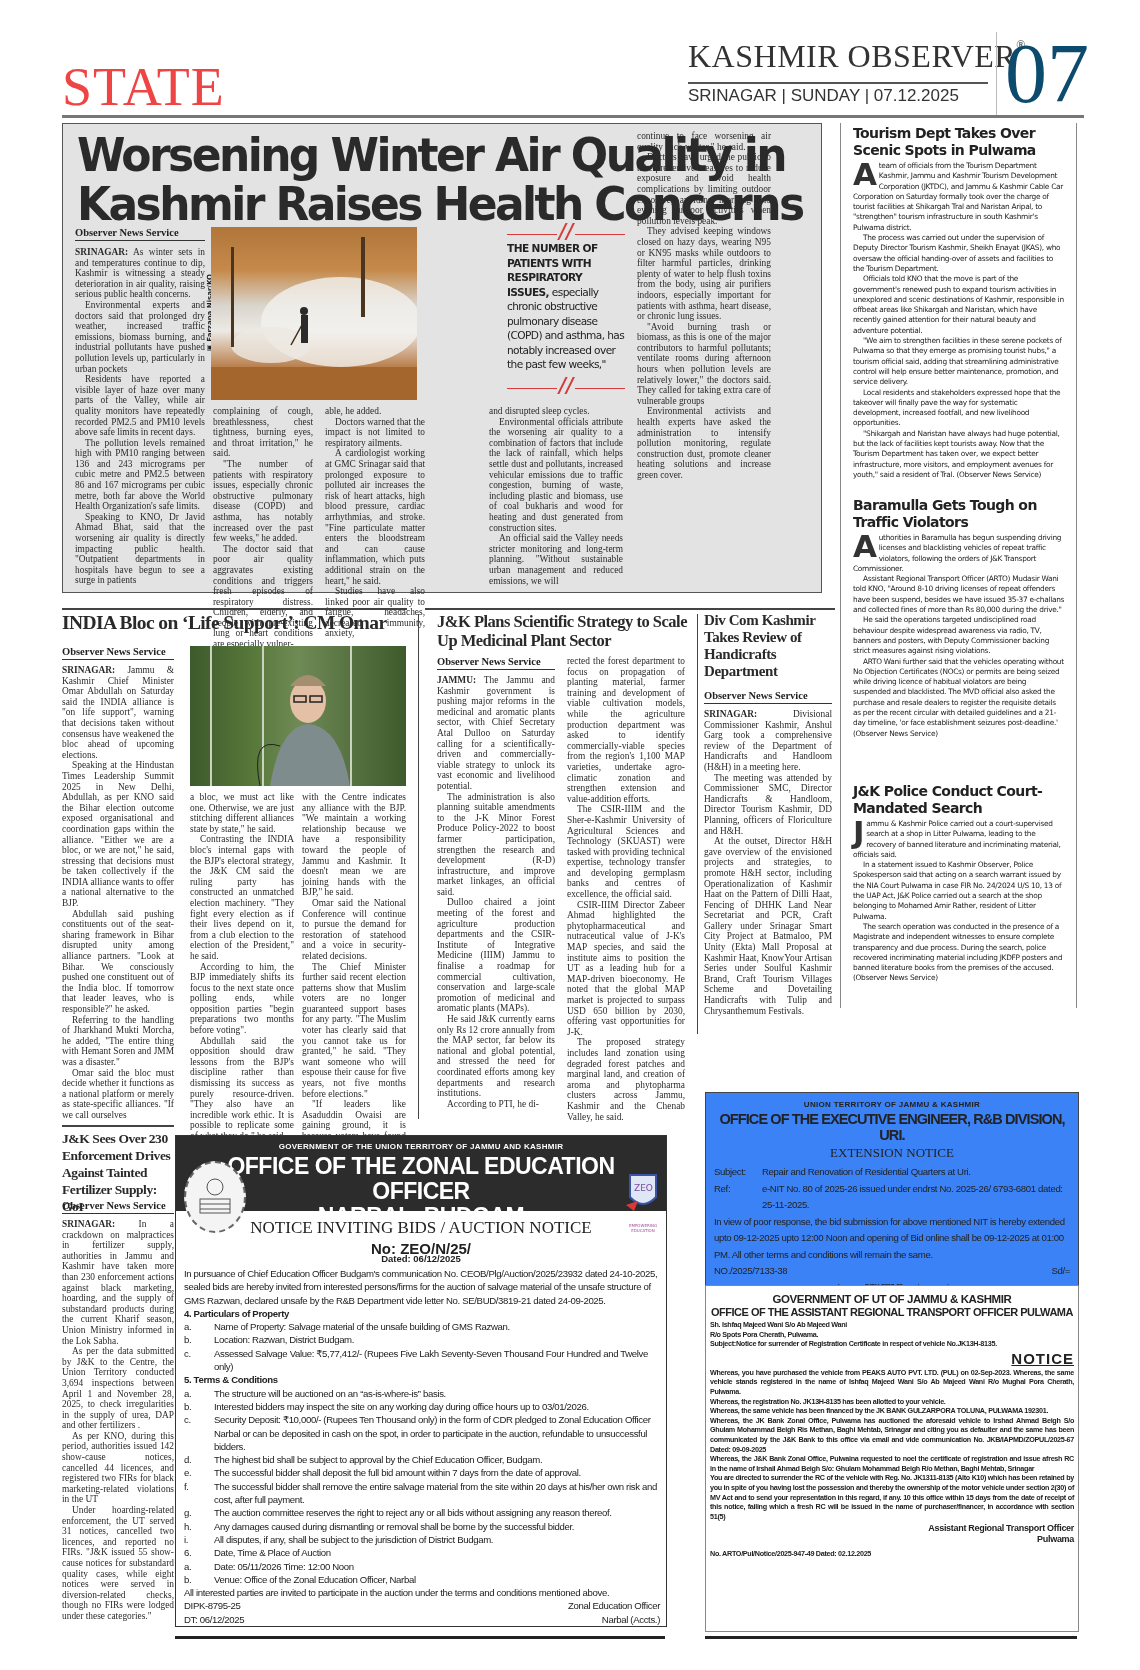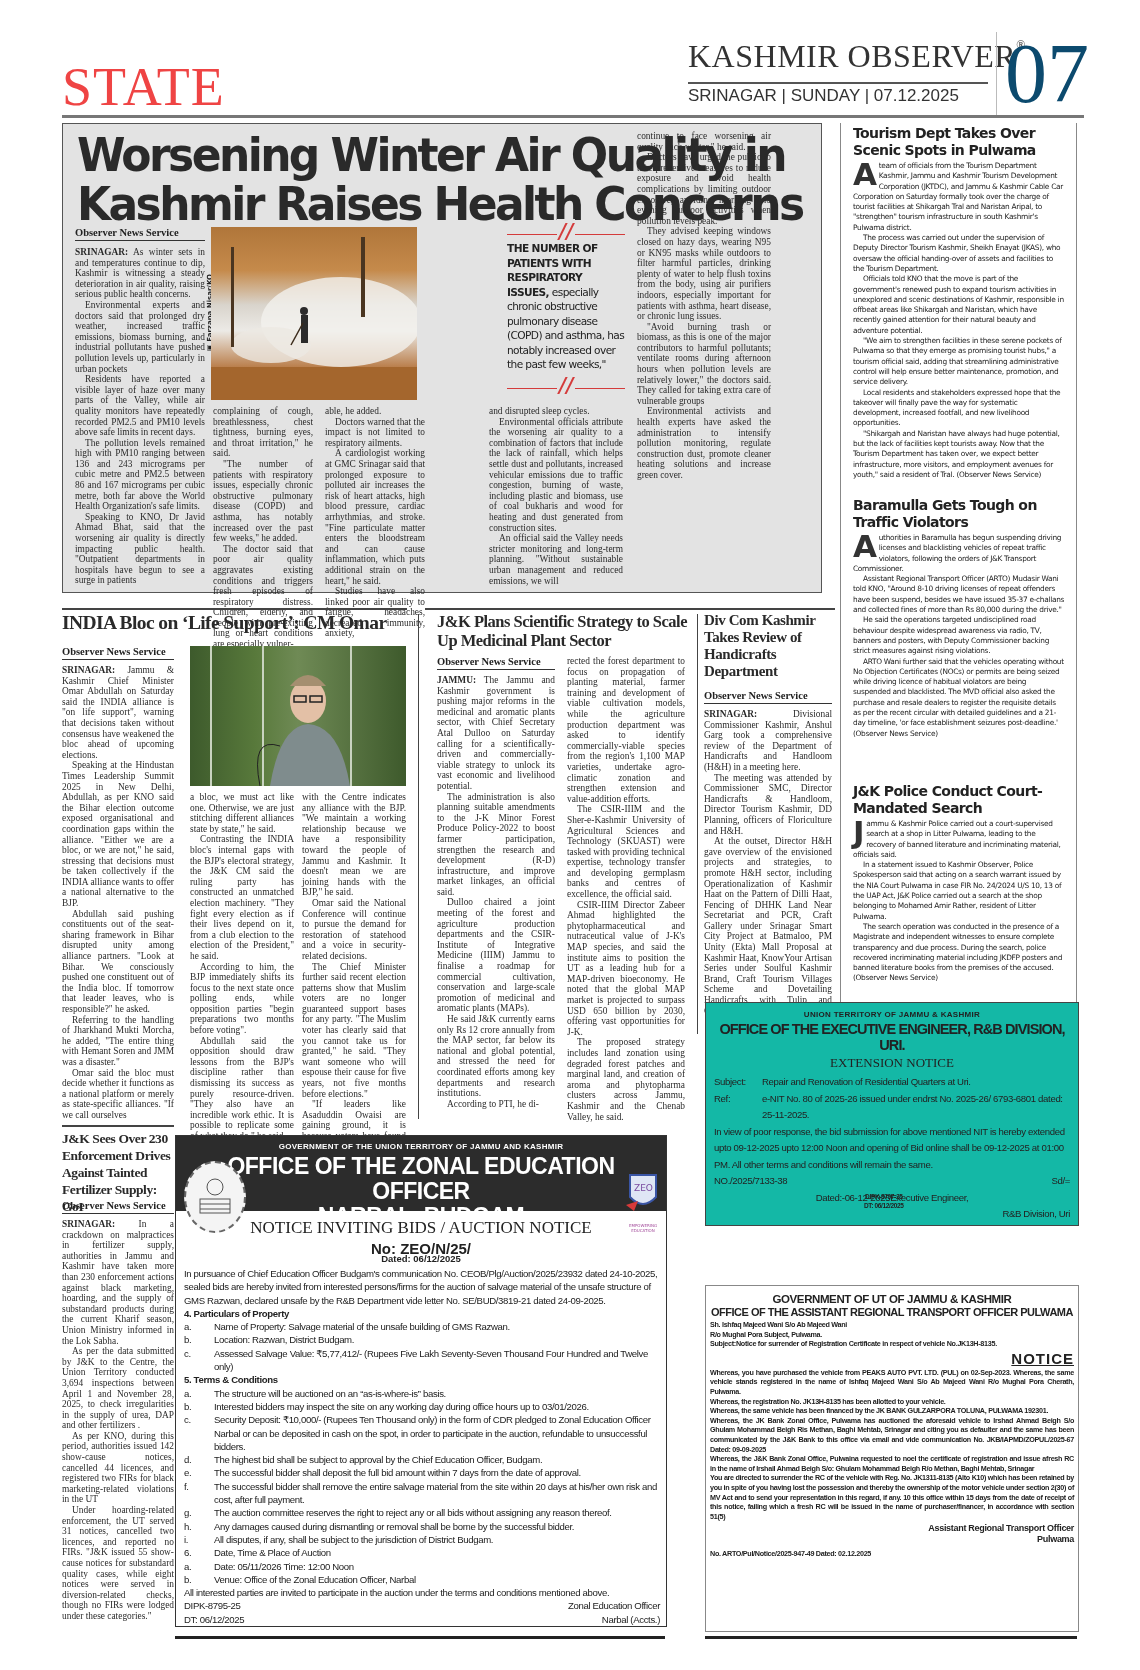--- a/index.html
+++ b/index.html
@@ -37,21 +37,21 @@
   .side-body p.first{text-indent:0;}
   .dropcap{float:left;font-size:31px;line-height:26px;font-weight:bold;color:#333;margin:0 2px 0 0;}
   
   .rule-h{height:2px;background:#444;}
   .story-headline{font-family:"Liberation Serif","DejaVu Serif",serif;font-weight:bold;color:#2a2a2a;}
   .col-rule{width:1px;background:#444;}
   
   #ad-zeo{left:175px;top:1135px;width:490px;height:490px;border:1px solid #333;background:#fff;}
   #ad-zeo-top{left:0;top:0;width:490px;height:75px;background:#2c2c2c;}
   .ad-line{font-family:"Liberation Sans","DejaVu Sans",sans-serif;font-size:9.6px;line-height:13.3px;letter-spacing:-0.35px;color:#222;}
-  #ad-uri{left:705px;top:1002px;width:372px;height:222px;background:#14b8a6;border:1.5px solid #444;}
+  #ad-uri{left:705px;top:1092px;width:372px;height:222px;background:#3b82f6;border:1.5px solid #444;}
   #ad-arto{left:705px;top:1285px;width:372px;height:345px;background:#fff;border:1.5px solid #888;}
   .seal{border-radius:50%;border:2px dashed #666;background:#f4f4f4;}
 </style>
 </head>
 <body>
 
 <div class="abs serif" id="section-title">STATE</div>
 <div class="abs serif" id="paper-name"><span>KASHMIR OBSERVER</span><sup>®</sup></div>
 <div class="abs sans" id="dateline">SRINAGAR | SUNDAY | 07.12.2025</div>
 <div class="abs serif" id="page-number">07</div>
@@ -367,21 +367,21 @@
         </div>
     </div>
   </div>
 </div>
 
 <div class="abs" id="ad-arto">
   <div class="sans" style="text-align:center;font-weight:bold;font-size:11.5px;margin-top:7px;letter-spacing:-0.4px;">GOVERNMENT OF UT OF JAMMU &amp; KASHMIR</div>
   <div class="sans" style="text-align:center;font-weight:bold;font-size:11px;letter-spacing:-0.5px;margin-top:1px;">OFFICE OF THE ASSISTANT REGIONAL TRANSPORT OFFICER PULWAMA</div>
   <div class="ad-line" style="padding:2px 4px;font-size:7.2px;line-height:9.6px;font-weight:bold;letter-spacing:-0.3px;">
     <div>Sh. Ishfaq Majeed Wani S/o Ab Majeed Wani</div>
-    <div>R/o Mughal Pora Subject, Pulwama.</div>
+    <div>R/o Spots Pora Cherath, Pulwama.</div>
     <div>Subject:Notice for surrender of Registration Certificate in respect of vehicle No.JK13H-8135.</div>
     <div style="text-align:right;font-size:15px;line-height:17px;text-decoration:underline;letter-spacing:1px;margin:1px 0;">NOTICE</div>
     <div style="text-align:justify;">
         <div>Whereas, you have purchased the vehicle from PEAKS AUTO PVT. LTD. (PUL) on 02-Sep-2023. Whereas, the same vehicle stands registered in the name of Ishfaq Majeed Wani S/o Ab Majeed Wani R/o Mughal Pora Cherath, Pulwama.</div>
         <div>Whereas, the registration No. JK13H-8135 has been allotted to your vehicle.</div>
         <div>Whereas, the same vehicle has been financed by the JK BANK GULZARPORA TOLUNA, PULWAMA 192301.</div>
         <div>Whereas, the JK Bank Zonal Office, Pulwama has auctioned the aforesaid vehicle to Irshad Ahmad Beigh S/o Ghulam Mohammad Beigh Ris Methan, Baghi Mehtab, Srinagar and citing you as defaulter and the same has been communicated by the J&amp;K Bank to this office via email and vide communication No. JKB/IAPMD/ZOPUL/2025-67 Dated: 09-09-2025</div>
         <div>Whereas, the J&amp;K Bank Zonal Office, Pulwaina requested to noel the certificate of registration and issue afresh RC in the name of Irshail Ahmad Beigh S/o: Ghulam Mohammad Beigh R/o Methan, Baghi Mehtab, Srinagar</div>
         <div>You are directed to surrender the RC of the vehicle with Reg. No. JK1311-8135 (Alto K10) which has been retained by you in spite of you having lost the possession and thereby the ownership of the motor vehicle under section 2(30) of MV Act and to send your representation in this regard, if any. 10 this office within 15 days from the date of receipt of this notice, failing which a fresh RC will be issued in the name of purchaser/financer, in accordance with section 51(5)</div>
       </div>

